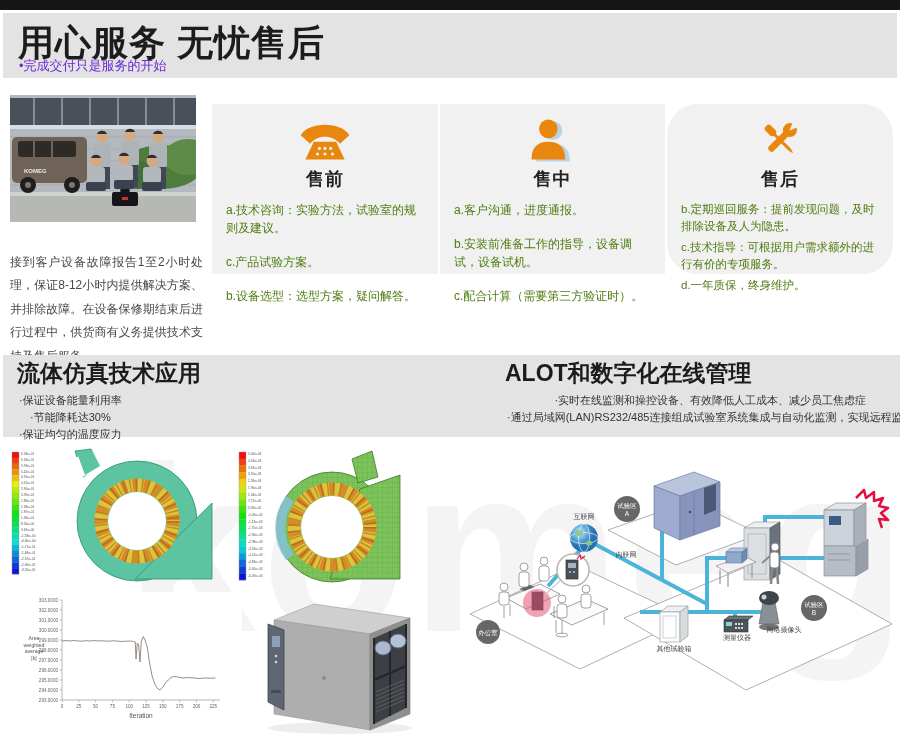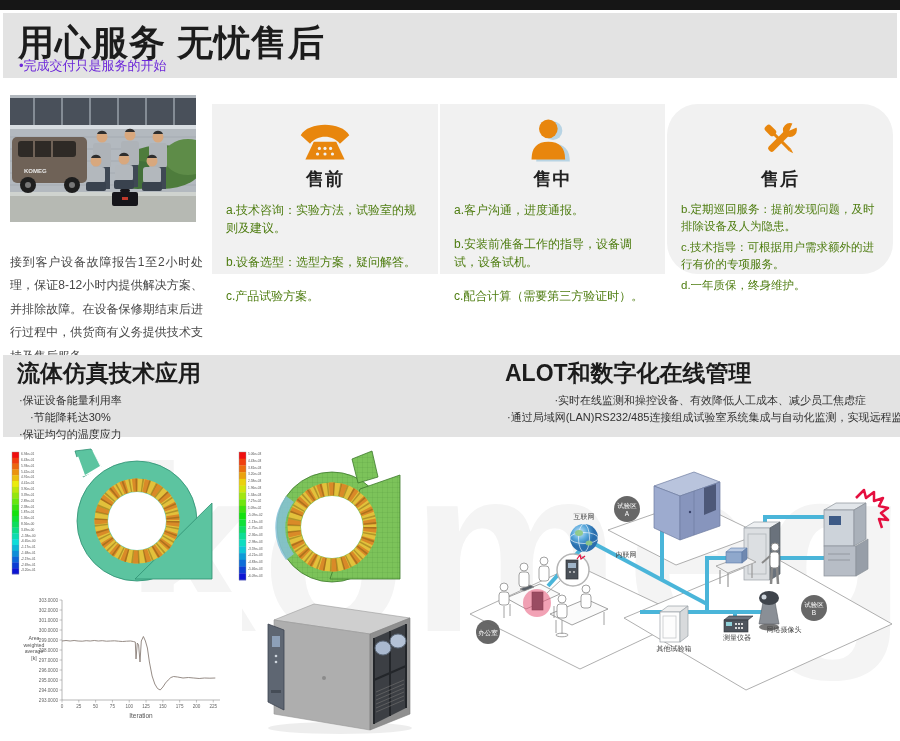--- a/index.html
+++ b/index.html
@@ -149,22 +149,22 @@
           <circle cx="30" cy="32" r="1.7"></circle>
           <circle cx="36" cy="32" r="1.7"></circle>
       <circle cx="22" cy="38" r="1.7"></circle>
           <circle cx="30" cy="38" r="1.7"></circle>
           <circle cx="38" cy="38" r="1.7"></circle>
     </g>
   </svg>
   <div class="card-title">售前</div>
   <div class="card-items">
     <p>a.技术咨询：实验方法，试验室的规则及建议。</p>
+    <p>c.产品试验方案。</p>
     <p>b.设备选型：选型方案，疑问解答。</p>
-    <p>c.产品试验方案。</p>
   </div>
 </div>
 
 <div id="card-1" class="layer card">
   <svg class="card-icon" viewBox="0 0 60 48">
     <g fill="#b8d4e4" transform="translate(5,2)">
       <circle cx="25" cy="12" r="10"></circle>
           <path d="M7,45 Q7,26 25,26 Q43,26 43,45 Z"></path>
     </g>
     <g fill="#e8860d">

